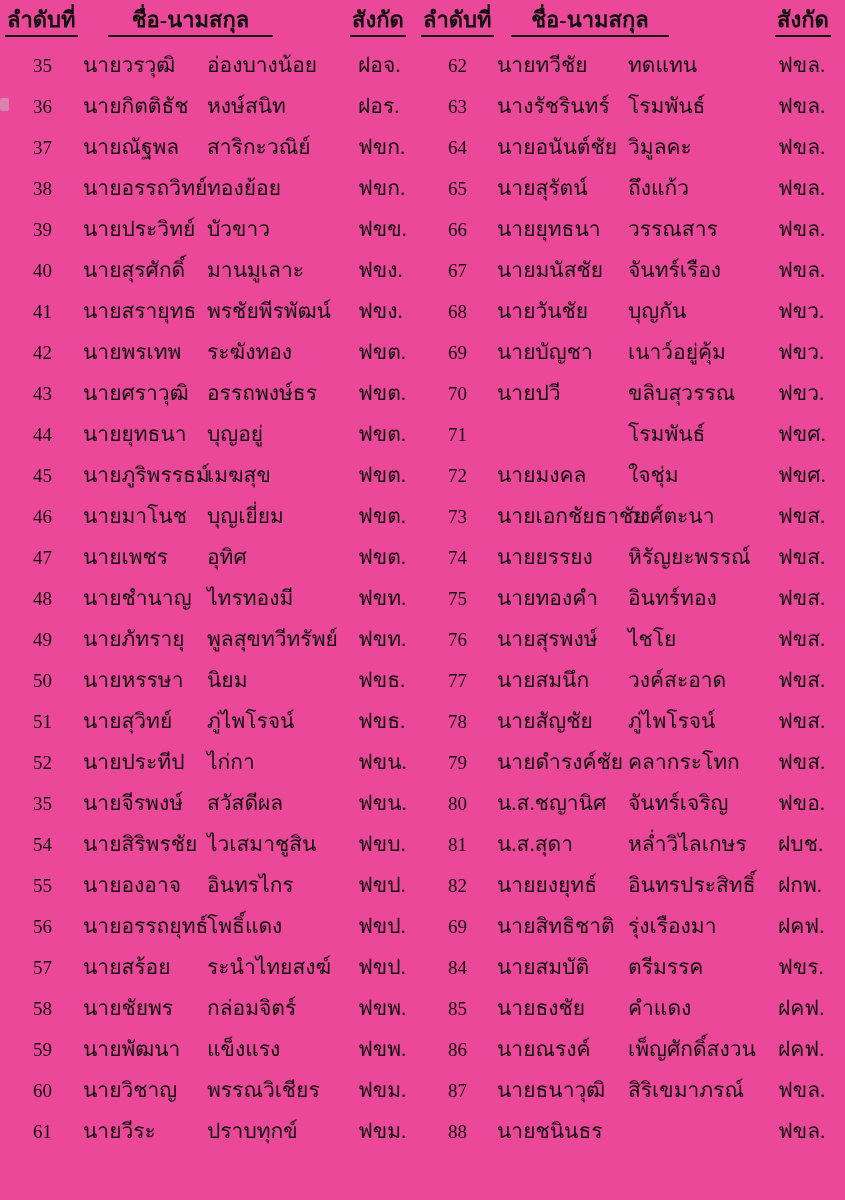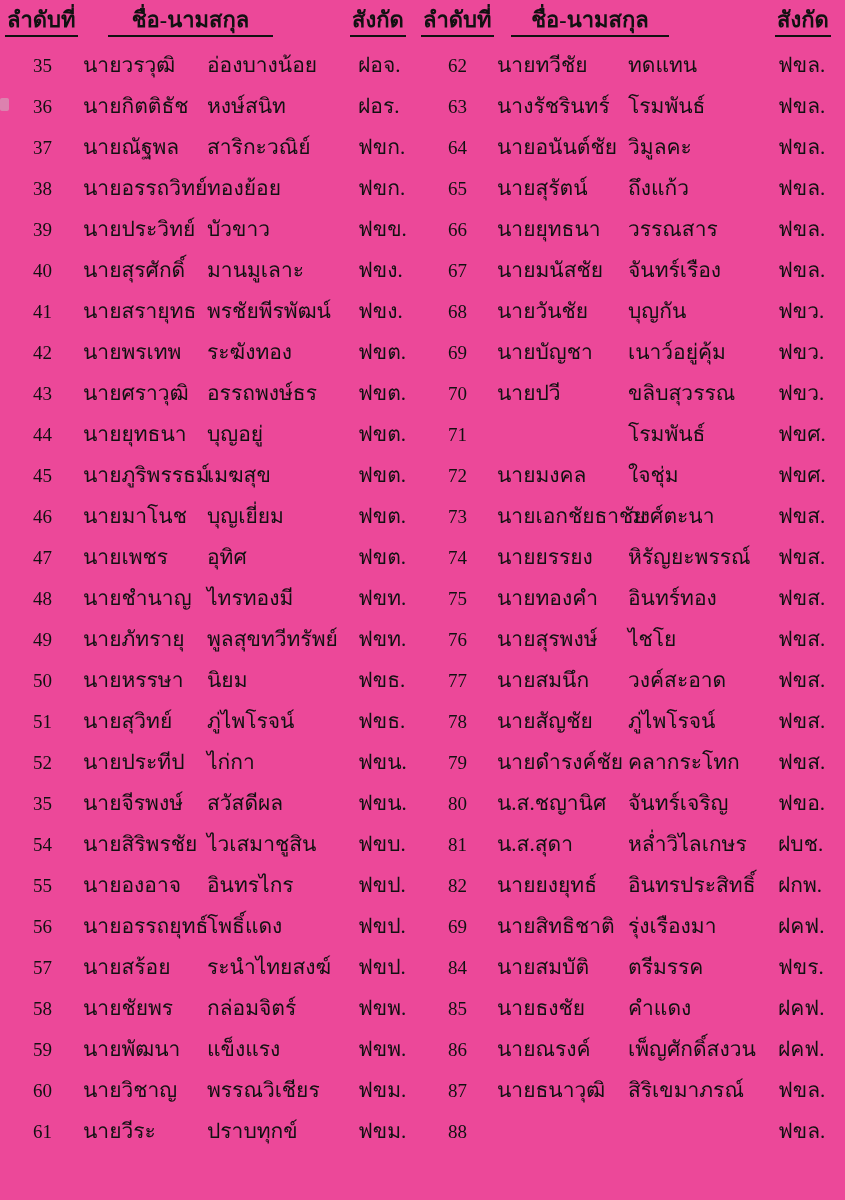--- a/index.html
+++ b/index.html
@@ -350,17 +350,18 @@
       <span class="cell r-last">สิริเขมาภรณ์</span>
       <span class="cell r-aff">ฟขล.</span>
     </div>
 
     <div class="row">
       <span class="cell c-no l-no">61</span>
       <span class="cell l-first">นายวีระ</span>
       <span class="cell l-last">ปราบทุกข์</span>
       <span class="cell l-aff">ฟขม.</span>
       <span class="cell c-no r-no">88</span>
+      <span class="cell r-first">นายชนินธร</span>
       <span class="cell r-aff">ฟขล.</span>
     </div>
   </div>
 
 </div>
 
 </body></html>

